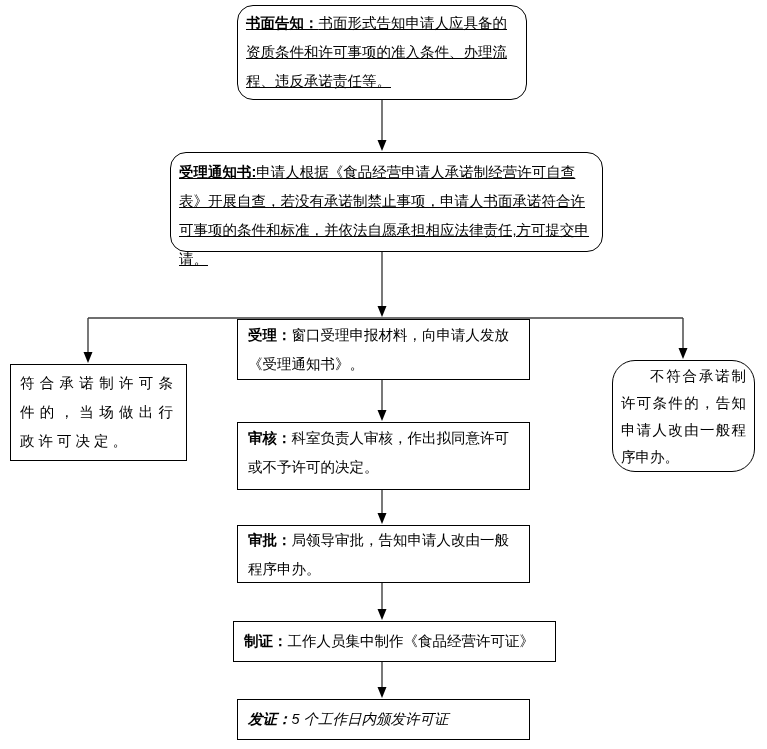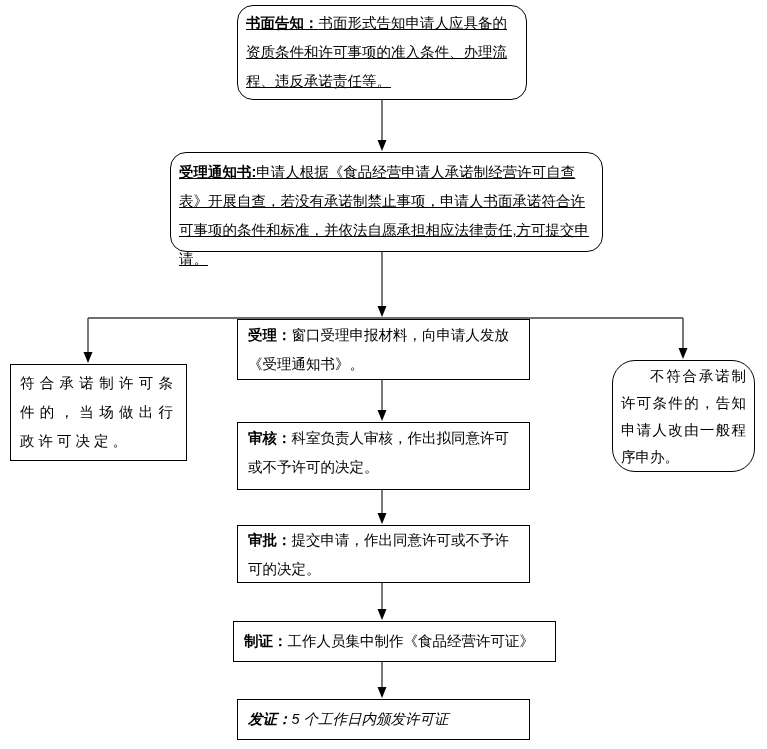--- a/index.html
+++ b/index.html
@@ -154,21 +154,21 @@
 
   <div class="node" id="node-not-qualified-outcome">
     <span>不符合承诺制许可条件的，告知申请人改由一般程序申办。</span>
   </div>
 
   <div class="node" id="node-review">
     <span class="lbl">审核：</span><span>科室负责人审核，作出拟同意许可或不予许可的决定。</span>
   </div>
 
   <div class="node" id="node-approval">
-    <span class="lbl">审批：</span><span>提交申请，作出同意许可或不予许可的决定。</span>
+    <span class="lbl">审批：</span><span>局领导审批，告知申请人改由一般程序申办。</span>
   </div>
 
   <div class="node" id="node-certificate-making">
     <span class="lbl">制证：</span><span>工作人员集中制作《食品经营许可证》</span>
   </div>
 
   <div class="node" id="node-certificate-issuance">
     <span class="lbl">发证：</span><span>5 个工作日内颁发许可证</span>
   </div>
 

